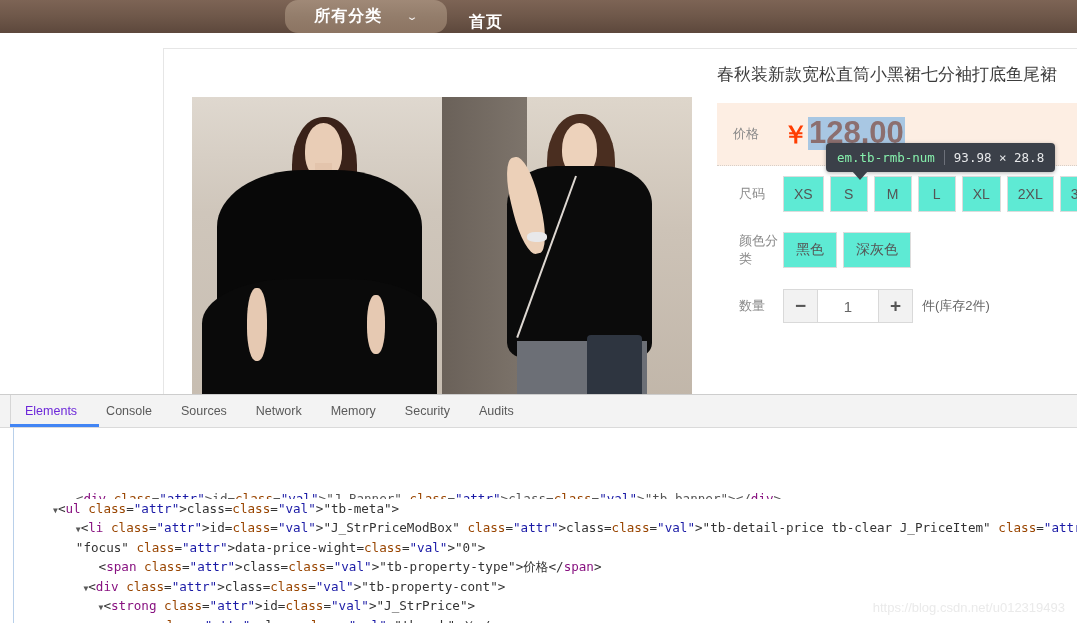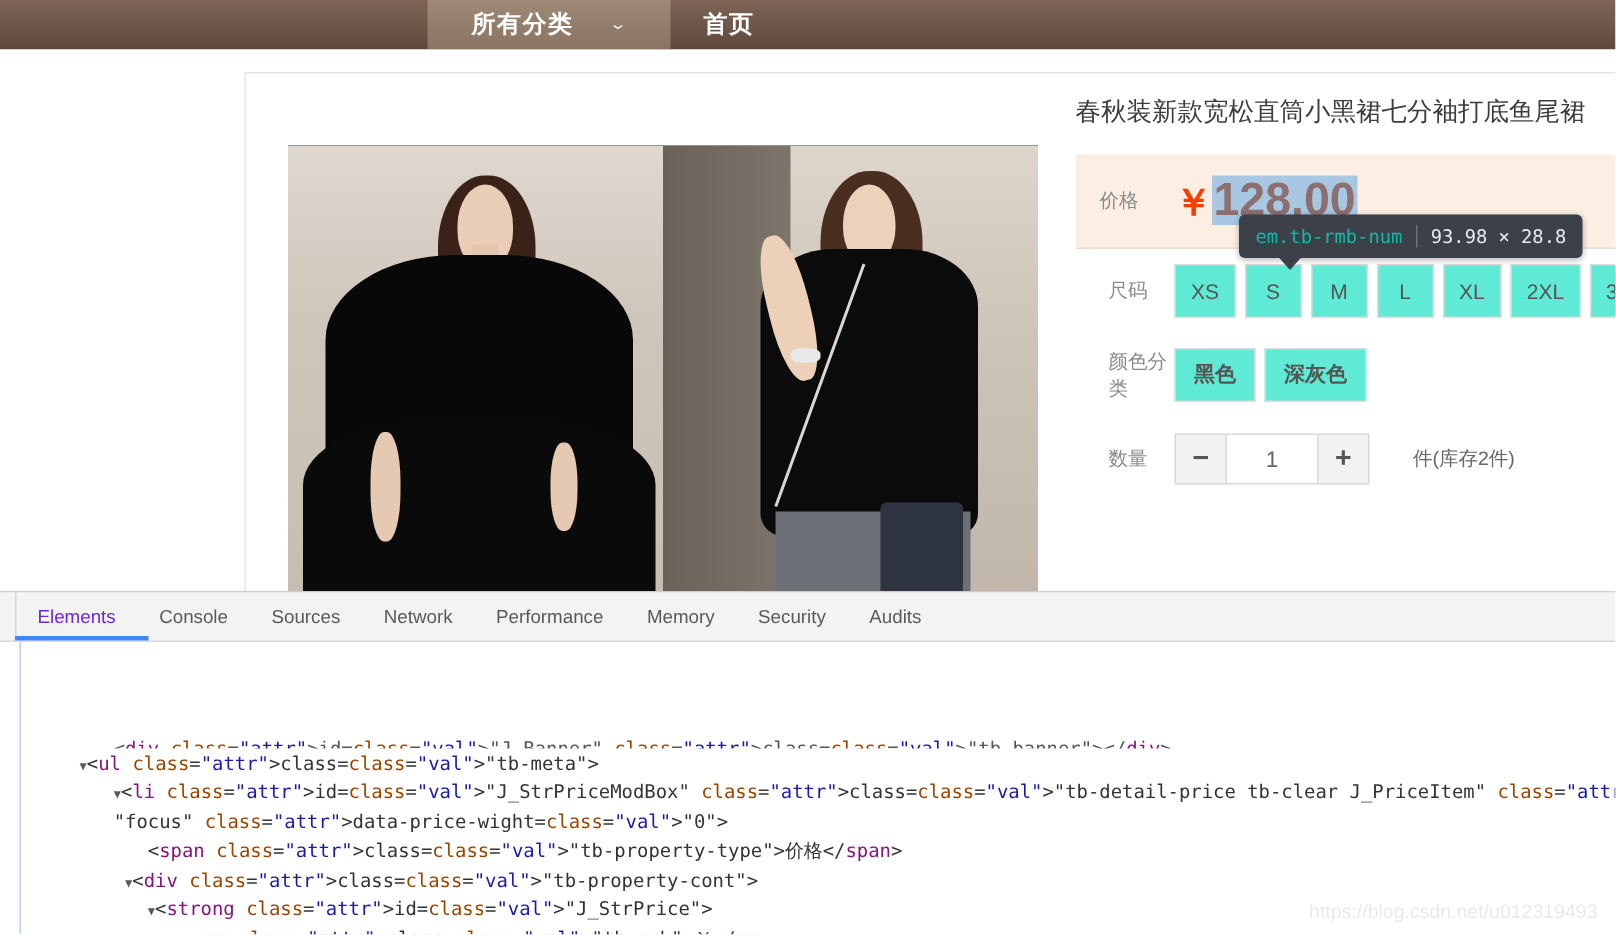--- a/index.html
+++ b/index.html
@@ -23,28 +23,29 @@
   .topnav-spacer { width: 285px; }
   .nav-allcat {
     width: 162px;
     background: linear-gradient(to bottom, #a08977 0%, #937d6b 50%, #8c7462 100%);
     display: flex; align-items: center; justify-content: center;
     gap: 26px;
     color: #ffffff;
     font-size: 16px; font-weight: bold;
     letter-spacing: 1px;
     cursor: pointer;
+    border-radius: 13px;
   }
   .nav-allcat .caret {
     font-size: 10px; font-weight: normal; opacity: .92;
     transform: scaleX(1.5); display: inline-block;
   }
   .nav-home {
     padding: 0 22px;
-    display: flex; align-items: center;
+    display: flex; align-items: flex-end;
     color: #ffffff; font-size: 16px; font-weight: bold;
     letter-spacing: 1px; cursor: pointer;
   }
 
   
   .page {
     position: absolute; left: 0; top: 33px;
     width: 1077px; height: 416px;
     background: #ffffff;
     overflow: hidden;
@@ -192,52 +193,52 @@
   }
   .prop-row .lbl { padding-left: 22px; }
   .opts { display: flex; gap: 6px; align-items: center; }
   .opt {
     border: 1px solid #dcdcdc; background: #5eead4;
     color: #555; font-size: 14px;
     min-width: 38px; height: 36px;
     display: flex; align-items: center; justify-content: center;
     padding: 0 10px; cursor: pointer;
   }
-  .opt-wide { padding: 0 12px; font-weight: bold; }
+  .opt-wide { padding: 0 12px; }
 
   .qty { display: flex; align-items: center; }
   .qbtn {
     width: 35px; height: 34px;
     border: 1px solid #d9d9d9; background: #f2f2f2;
     color: #555; font-size: 19px; font-weight: bold;
     display: flex; align-items: center; justify-content: center;
     cursor: pointer;
   }
   .qval {
     width: 60px; height: 34px;
     border-top: 1px solid #d9d9d9; border-bottom: 1px solid #d9d9d9;
     background: #fff; color: #666; font-size: 15px;
     display: flex; align-items: center; justify-content: center;
   }
-  .qstock { margin-left: 29px; color: #666; font-size: 13px; }
+  .qstock { margin-left: 9px; color: #666; font-size: 13px; }
 
   
   .tooltip {
     position: absolute; left: 826px; top: 110px;
     height: 29px;
     background: #3b4049; color: #fff;
     border-radius: 4px;
     display: flex; align-items: center;
     padding: 0 11px; gap: 9px;
     font-family: "DejaVu Sans Mono", "Liberation Mono", monospace;
     font-size: 12.5px;
     z-index: 30;
     box-shadow: 0 1px 4px rgba(0,0,0,.3);
   }
-  .tt-sel { color: #14b8a6; }
+  .tt-sel { color: #86efac; }
   .tt-div { width: 1px; height: 15px; background: #6d717a; }
   .tt-dim { color: #e8e9eb; }
   .tt-arrow {
     position: absolute; left: 26px; bottom: -8px;
     width: 0; height: 0;
     border-left: 8px solid transparent;
     border-right: 8px solid transparent;
     border-top: 9px solid #3b4049;
   }
 
@@ -396,21 +397,20 @@
     </div>
   </div>
 
   <div class="devtools">
 
     <div class="dt-tabbar">
       <div class="dt-tab first active">Elements</div>
       <div class="dt-tab">Console</div>
       <div class="dt-tab">Sources</div>
       <div class="dt-tab">Network</div>
-      <div class="dt-tab">Performance</div>
       <div class="dt-tab">Memory</div>
       <div class="dt-tab">Security</div>
       <div class="dt-tab">Audits</div>
     </div>
 
     <div class="dt-code" id="code-area">
       <div class="guide"></div>
     <div class="ln clip">          &lt;<span class="tag">div</span> <span <span="" class="attr">class</span>=<span class="val">"attr"</span>&gt;id=<span <span="" class="attr">class</span>=<span class="val">"val"</span>&gt;"J_Banner" <span <span="" class="attr">class</span>=<span class="val">"attr"</span>&gt;class=<span <span="" class="attr">class</span>=<span class="val">"val"</span>&gt;"tb-banner"&gt;&lt;/<span class="tag">div</span>&gt;</div><div class="ln">       <span class="tri">▼</span>&lt;<span class="tag">ul</span> <span <span="" class="attr">class</span>=<span class="val">"attr"</span>&gt;class=<span <span="" class="attr">class</span>=<span class="val">"val"</span>&gt;"tb-meta"&gt;</div><div class="ln">          <span class="tri">▼</span>&lt;<span class="tag">li</span> <span <span="" class="attr">class</span>=<span class="val">"attr"</span>&gt;id=<span <span="" class="attr">class</span>=<span class="val">"val"</span>&gt;"J_StrPriceModBox" <span <span="" class="attr">class</span>=<span class="val">"attr"</span>&gt;class=<span <span="" class="attr">class</span>=<span class="val">"val"</span>&gt;"tb-detail-price tb-clear J_PriceItem" <span <span="" class="attr">class</span>=<span class="val">"attr"</span>&gt;shortcut-key==&gt;"p" =&gt;shortcut-label==&gt;"查看价格" :</div><div class="ln">          "focus" <span <span="" class="attr">class</span>=<span class="val">"attr"</span>&gt;data-price-wight=<span <span="" class="attr">class</span>=<span class="val">"val"</span>&gt;"0"&gt;</div><div class="ln">             &lt;<span class="tag">span</span> <span <span="" class="attr">class</span>=<span class="val">"attr"</span>&gt;class=<span <span="" class="attr">class</span>=<span class="val">"val"</span>&gt;"tb-property-type"&gt;价格&lt;/<span class="tag">span</span>&gt;</div><div class="ln">           <span class="tri">▼</span>&lt;<span class="tag">div</span> <span <span="" class="attr">class</span>=<span class="val">"attr"</span>&gt;class=<span <span="" class="attr">class</span>=<span class="val">"val"</span>&gt;"tb-property-cont"&gt;</div><div class="ln">             <span class="tri">▼</span>&lt;<span class="tag">strong</span> <span <span="" class="attr">class</span>=<span class="val">"attr"</span>&gt;id=<span <span="" class="attr">class</span>=<span class="val">"val"</span>&gt;"J_StrPrice"&gt;</div><div class="ln">                 &lt;<span class="tag">em</span> <span <span="" class="attr">class</span>=<span class="val">"attr"</span>&gt;class=<span <span="" class="attr">class</span>=<span class="val">"val"</span>&gt;"tb-rmb"&gt;￥&lt;/<span class="tag">em</span>&gt;</div></div>
 
     <div class="watermark">https://blog.csdn.net/u012319493</div>

